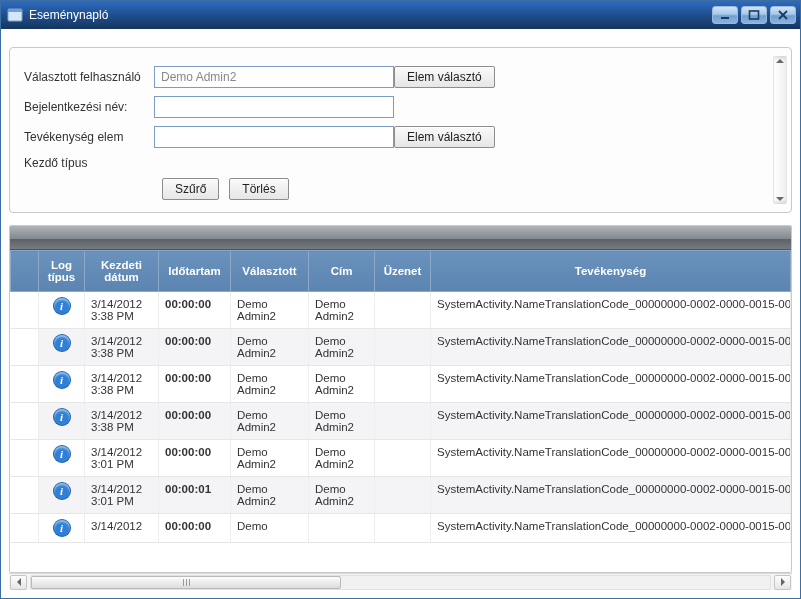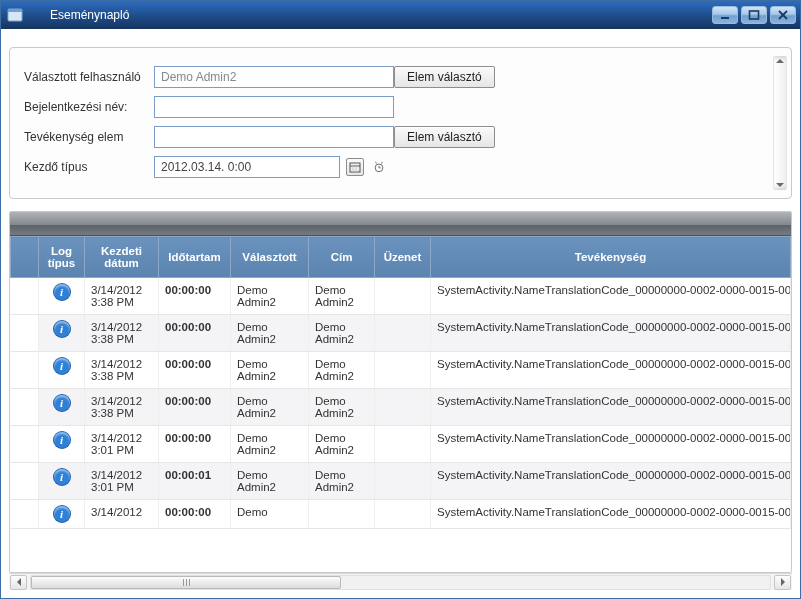--- a/index.html
+++ b/index.html
@@ -5,21 +5,21 @@
   * { box-sizing: border-box; }
   html, body { margin:0; padding:0; font-family: "Segoe UI", Tahoma, Arial, sans-serif; font-size:12px; background:#fff; }
   .window { width:801px; height:599px; border:1px solid #3b6ea5; background:#fff; display:flex; flex-direction:column; position:relative; }
   
   .titlebar {
     height:28px;
     background: linear-gradient(to bottom, #2e6bbf 0%, #1f4f8e 50%, #16345f 100%);
     color:#fff; display:flex; align-items:center; padding:0 4px 0 6px; font-size:12px;
   }
   .titlebar .app-icon { width:16px; height:16px; margin-right:6px; display:inline-flex; align-items:center; justify-content:center;}
-  .titlebar .title { flex:1; font-weight:normal;margin-left:21px; }
+  .titlebar .title { flex:1; font-weight:normal; }
   .titlebar .win-btns { display:flex; gap:3px; }
   .winbtn {
     width:26px; height:18px; border:1px solid #9cb9d9; border-radius:3px;
     background:linear-gradient(to bottom,#cfe3f7 0%, #a7c8ea 45%, #6f9fd1 55%, #8ab4de 100%);
     display:flex; align-items:center; justify-content:center; color:#1c3b5f;
   }
   .winbtn svg { width:12px; height:10px; }
   
   .client { flex:1; display:flex; flex-direction:column; padding:0 8px 8px 8px; min-height:0;}
   .panel {
@@ -178,39 +178,24 @@
         <span class="lbl">Bejelentkezési név:</span>
         <input class="txt" value="" style="">
       </div>
       <div class="row">
         <span class="lbl">Tevékenység elem</span>
         <input class="txt" value="" style="">
         <button class="btn">Elem választó</button>
       </div>
       <div class="row">
         <span class="lbl">Kezdő típus</span>
-        <div class="date-wrap">
-          <input class="txt date-input" value="2012.03.14. 0:00" style="">
-          <span class="icon-sq">
-            <svg viewBox="0 0 12 12">
-                <rect x="1" y="2" width="10" height="9" fill="none" stroke="#555"></rect>
-                <line x1="1" y1="5" x2="11" y2="5" stroke="#555"></line>
-                <line x1="4" y1="5" x2="4" y2="11" stroke="#ccc"></line>
-                <line x1="7" y1="5" x2="7" y2="11" stroke="#ccc"></line>
-              </svg>
-          </span>
-          <span class="icon-sq" style="border:none;background:none;">
-            <svg viewBox="0 0 14 14">
-                <circle cx="7" cy="8" r="4.5" fill="none" stroke="#555"></circle>
-                <line x1="7" y1="8" x2="7" y2="5.5" stroke="#555"></line>
-                <line x1="7" y1="8" x2="9" y2="8" stroke="#555"></line>
-                <path d="M4 3 L3 1 M10 3 L11 1" stroke="#555"></path>
-              </svg>
-          </span>
-        </div>
+      </div>
+      <div class="btn-row">
+        <button class="btn">Szűrő</button>
+        <button class="btn">Törlés</button>
       </div>
     </div>
 
     <div class="grid-wrap">
       <div class="grid-topbar"></div>
       <div class="grid-scroll">
         <table class="grid">
           <colgroup>
             <col style="width:28px">
               <col style="width:46px">

